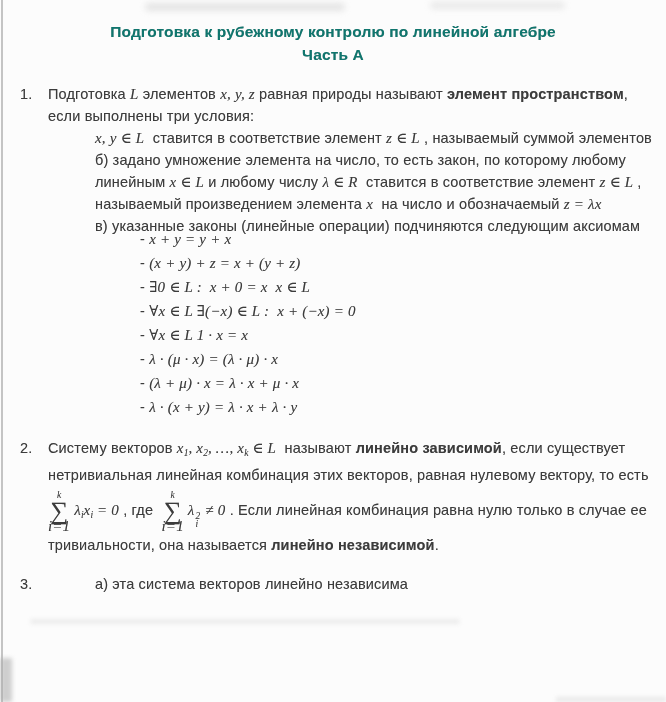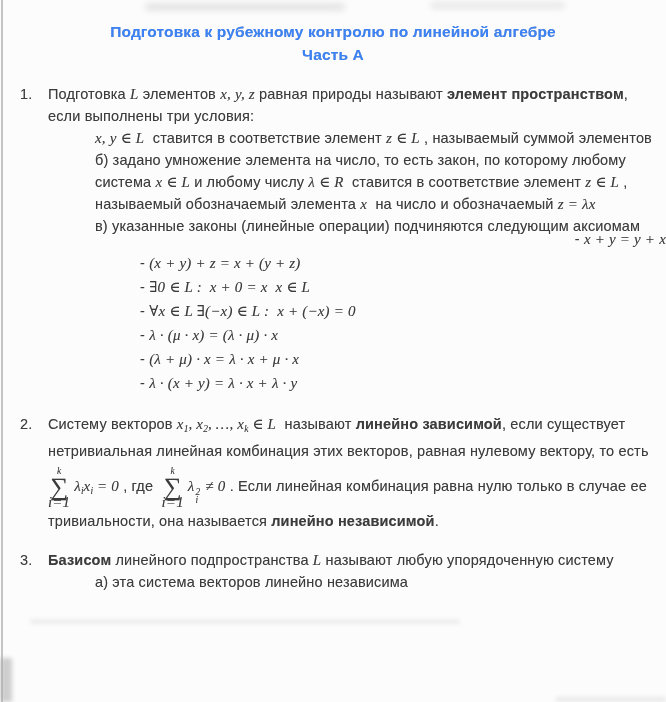--- a/index.html
+++ b/index.html
@@ -11,31 +11,31 @@
   }
   
   .artifact{position:absolute;pointer-events:none;}
   .edge-left{left:1px;top:0;bottom:0;width:2px;background:#c4c4c4;}
   .s1{left:145px;top:3px;width:200px;height:8px;background:#b5b5b5;opacity:.33;filter:blur(3px);border-radius:4px;}
   .s2{left:430px;top:2px;width:135px;height:7px;background:#b5b5b5;opacity:.28;filter:blur(3px);border-radius:4px;}
   .s3{left:30px;top:619px;width:430px;height:5px;background:#bdbdbd;opacity:.25;filter:blur(2px);border-radius:3px;}
   .s4{left:0px;bottom:0;width:12px;height:44px;background:#a9a9a9;opacity:.55;filter:blur(2px);}
   .s5{right:0;bottom:0;width:110px;height:5px;background:#bdbdbd;opacity:.3;filter:blur(2px);}
   
-  .title{padding-top:20px;text-align:center;font-weight:700;font-size:15.5px;line-height:23px;color:#3b82f6;margin-bottom:17px;}
+  .title{padding-top:20px;text-align:center;font-weight:700;font-size:15.5px;line-height:23px;color:#0f766e;margin-bottom:17px;}
   
   .item{display:flex;padding-left:20px;}
   .item+.item{margin-top:18px;}
   .item:nth-child(3){margin-top:17px;}
   .num{flex:0 0 28px;width:28px;line-height:22px;}
   .content{flex:1;min-width:0;}
   .line{white-space:nowrap;line-height:22px;}
   .line.sub{margin-left:47px;}
   .line.axiom{margin-left:92px;line-height:24px;}
-  .line.sub+.line.axiom{margin-top:-10px;text-align:right;}
+  .line.sub+.line.axiom{margin-top:-10px;}
   .line.formula{height:48px;line-height:48px;}
   
   .seg-b{font-weight:700;}
   .seg-m{font-family:"Liberation Serif","DejaVu Serif",serif;font-style:italic;font-size:15px;letter-spacing:.2px;}
   .seg-sub{font-family:"Liberation Serif","DejaVu Serif",serif;font-style:italic;font-size:9.5px;vertical-align:-3px;letter-spacing:0;}
   .seg-subn{font-size:12px;vertical-align:-3.5px;}
   .sum{display:inline-flex;flex-direction:column;align-items:center;font-family:"Liberation Serif","DejaVu Serif",serif;vertical-align:middle;line-height:1;margin-right:4px;}
   .sum-top{font-size:9.5px;font-style:italic;line-height:9px;}
   .sum-sig{font-size:25px;line-height:22px;font-style:normal;}
   .sum-bot{font-size:15px;font-style:italic;line-height:9px;}
@@ -58,27 +58,28 @@
       <div>Часть А</div>
     </div>
     <div id="items">
         <div class="item">
           <span class="num" style="display: block;">1.</span>
           <div class="content">
             <div class="line line"><span class="seg-r">Подготовка </span><span class="seg-m">L</span><span class="seg-r"> элементов </span><span class="seg-m">x, y, z</span><span class="seg-r"> равная природы называют </span><span class="seg-b">элемент пространством</span><span class="seg-r">,</span></div>
             <div class="line line"><span class="seg-r">если выполнены три условия:</span></div>
             <div class="line sub"><span class="seg-m">x, y ∈ L</span><span class="seg-r">&nbsp; ставится в соответствие элемент </span><span class="seg-m">z ∈ L</span><span class="seg-r"> , называемый суммой элементов</span></div>
             <div class="line sub"><span class="seg-r">б) задано умножение элемента на число, то есть закон, по которому любому</span></div>
-            <div class="line sub"><span class="seg-r">система </span><span class="seg-m">x ∈ L</span><span class="seg-r"> и любому числу </span><span class="seg-m">λ ∈ R</span><span class="seg-r">&nbsp; ставится в соответствие элемент </span><span class="seg-m">z ∈ L</span><span class="seg-r"> ,</span></div>
-            <div class="line sub"><span class="seg-r">называемый обозначаемый элемента </span><span class="seg-m">x</span><span class="seg-r">&nbsp; на число и обозначаемый </span><span class="seg-m">z = λx</span></div>
+            <div class="line sub"><span class="seg-r">линейным </span><span class="seg-m">x ∈ L</span><span class="seg-r"> и любому числу </span><span class="seg-m">λ ∈ R</span><span class="seg-r">&nbsp; ставится в соответствие элемент </span><span class="seg-m">z ∈ L</span><span class="seg-r"> ,</span></div>
+            <div class="line sub"><span class="seg-r">называемый произведением элемента </span><span class="seg-m">x</span><span class="seg-r">&nbsp; на число и обозначаемый </span><span class="seg-m">z = λx</span></div>
             <div class="line sub"><span class="seg-r">в) указанные законы (линейные операции) подчиняются следующим аксиомам</span></div>
             <div class="line axiom"><span class="seg-r">- </span><span class="seg-m">x + y = y + x</span></div>
             <div class="line axiom"><span class="seg-r">- </span><span class="seg-m">(x + y) + z = x + (y + z)</span></div>
             <div class="line axiom"><span class="seg-r">- </span><span class="seg-m">∃0 ∈ L :&nbsp; x + 0 = x&nbsp; x ∈ L</span></div>
             <div class="line axiom"><span class="seg-r">- </span><span class="seg-m">∀x ∈ L ∃(−x) ∈ L :&nbsp; x + (−x) = 0</span></div>
+            <div class="line axiom"><span class="seg-r">- </span><span class="seg-m">∀x ∈ L 1 · x = x</span></div>
             <div class="line axiom"><span class="seg-r">- </span><span class="seg-m">λ · (μ · x) = (λ · μ) · x</span></div>
             <div class="line axiom"><span class="seg-r">- </span><span class="seg-m">(λ + μ) · x = λ · x + μ · x</span></div>
             <div class="line axiom"><span class="seg-r">- </span><span class="seg-m">λ · (x + y) = λ · x + λ · y</span></div>
           </div>
         </div>
         <div class="item">
           <span class="num" style="display: block;">2.</span>
           <div class="content">
             <div class="line line"><span class="seg-r">Систему векторов </span><span class="seg-m">x</span><span class="seg-sub">1</span><span class="seg-m">, x</span><span class="seg-sub">2</span><span class="seg-m">, …, x</span><span class="seg-sub">k</span><span class="seg-m"> ∈ L</span><span class="seg-r">&nbsp; называют </span><span class="seg-b">линейно зависимой</span><span class="seg-r">, если существует</span></div>
             <div class="line line"><span class="seg-r">нетривиальная линейная комбинация этих векторов, равная нулевому вектору, то есть</span></div>
@@ -93,19 +94,18 @@
               </span><span class="seg-m">λ</span><span class="seg-ss">
                 <span class="ss-sup">2</span>
                 <span class="ss-sub">i</span>
               </span><span class="seg-m"> ≠ 0</span><span class="seg-r"> . Если линейная комбинация равна нулю только в случае ее</span></div>
             <div class="line line"><span class="seg-r">тривиальности, она называется </span><span class="seg-b">линейно независимой</span><span class="seg-r">.</span></div>
           </div>
         </div>
         <div class="item">
           <span class="num" style="display: block;">3.</span>
           <div class="content">
-            <div class="line line"><span class="seg-b">Базисом</span><span class="seg-r"> линейного подпространства </span><span class="seg-m">L</span><span class="seg-r"> называют любую упорядоченную систему</span></div>
             <div class="line sub"><span class="seg-r">а) эта система векторов линейно независима</span></div>
           </div>
         </div>
       </div>
   </div>
 </div>
 
 </body></html>

